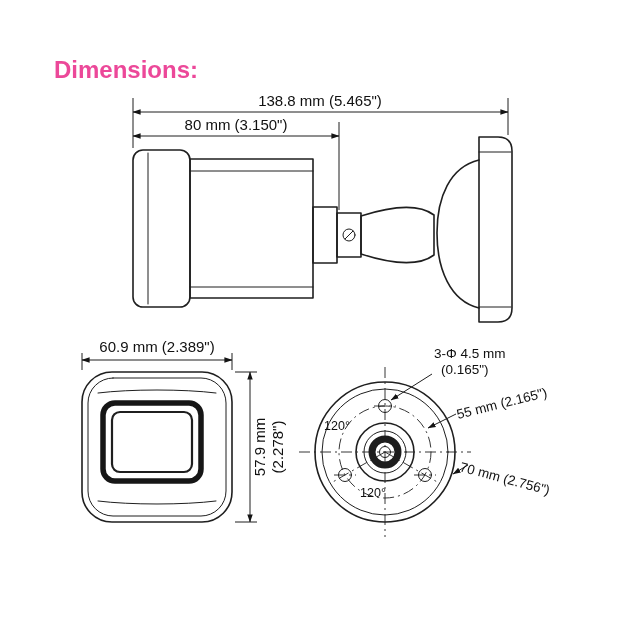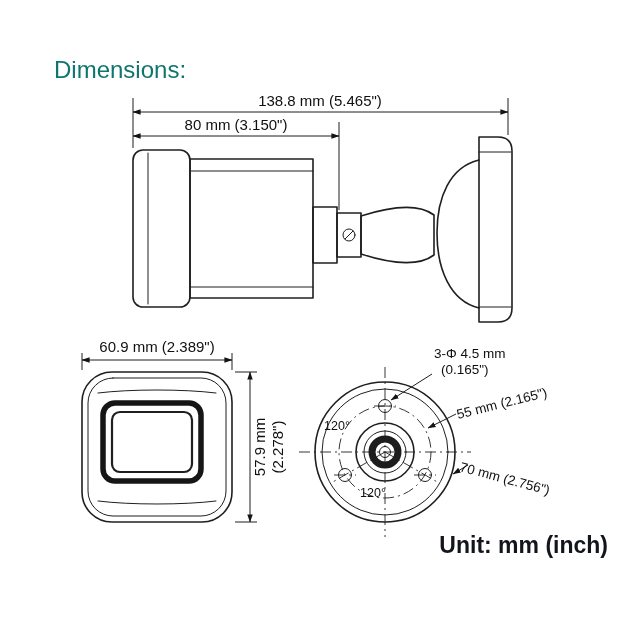--- a/index.html
+++ b/index.html
@@ -1,19 +1,19 @@
 <!DOCTYPE html>
 <html><head>
 <meta charset="utf-8">
 <style>
   html,body{margin:0;padding:0;background:#ffffff;}
   #page{position:relative;width:640px;height:640px;background:#ffffff;overflow:hidden;
         font-family:"Liberation Sans",sans-serif;}
   #drawing{position:absolute;left:0;top:0;}
-  .heading{position:absolute;left:54px;top:56px;font-size:24px;font-weight:400;color:#0f766e;}
+  .heading{position:absolute;left:54px;top:56px;font-size:24px;font-weight:700;color:#ec4899;}
   .unitnote{position:absolute;right:32px;top:532px;font-size:23px;font-weight:700;color:#12151c;}
 
   
   g.oline{stroke:#1f1f1f;stroke-width:1.6;fill:none;stroke-linecap:round;stroke-linejoin:round;}
   .thin{stroke-width:1;}
   .thin2{stroke-width:2.2;}
   .bezel{stroke-width:5.5;stroke:#161616;}
   .ring{stroke-width:7;stroke:#1d1d1d;}
   
   g.cl, .cl{stroke:#1f1f1f;stroke-width:0.9;fill:none;stroke-dasharray:11 4 2 4;}
@@ -128,15 +128,14 @@
       <line x1="468" y1="465" x2="453" y2="474" marker-end="url(#arr)"></line>
     </g>
     <text x="434" y="358" class="small">3-Φ 4.5 mm</text>
     <text x="441" y="374" class="small">(0.165")</text>
     <text transform="translate(458,419) rotate(-14)" class="small">55 mm (2.165")</text>
     <text transform="translate(459,471) rotate(15)" class="small">70 mm (2.756")</text>
     <text x="337" y="430" class="mid tiny">120°</text>
     <text x="373" y="497" class="mid tiny">120°</text>
   </svg>
 
-  <div class="unitnote">Unit: mm (inch)</div>
 
 </div>
 
 </body></html>

